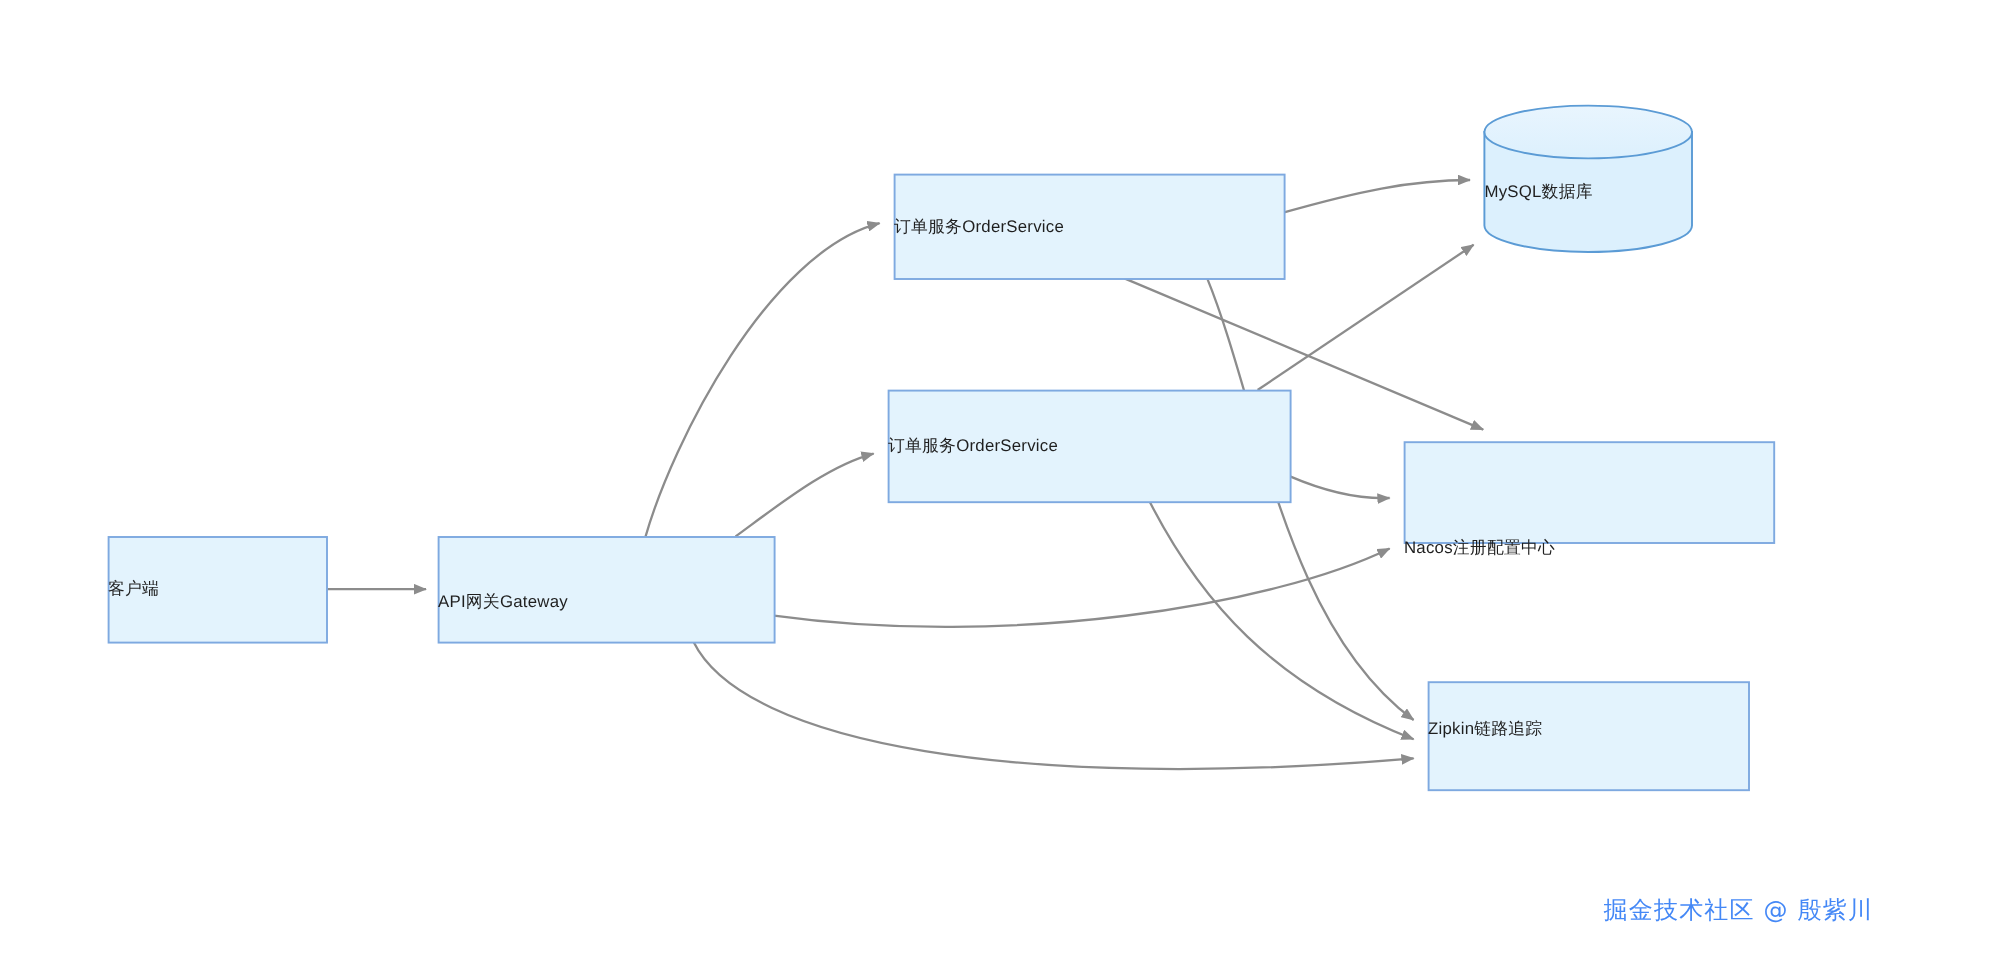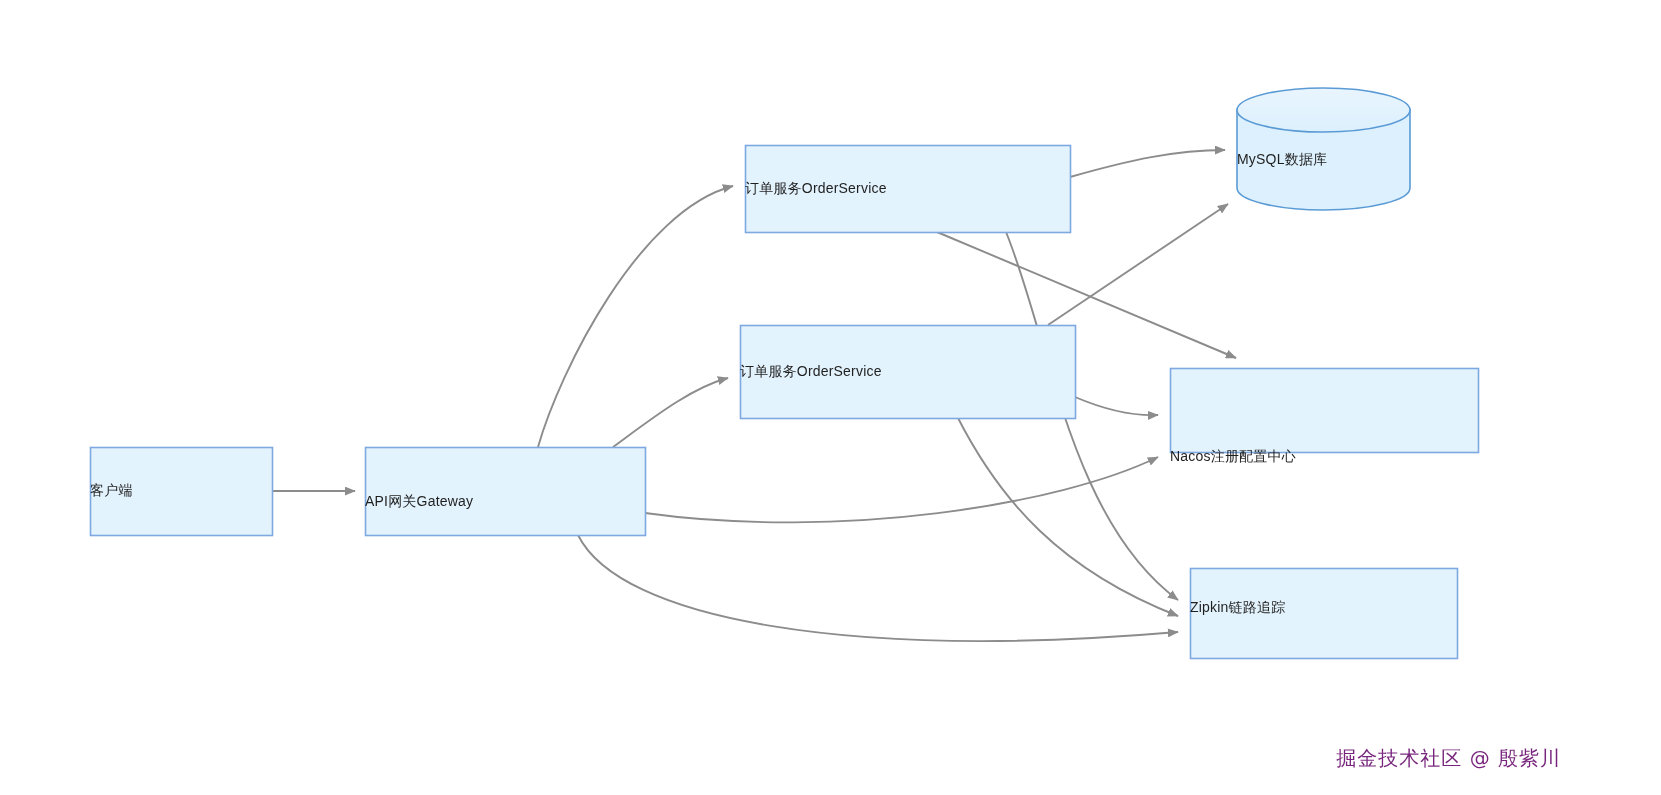--- a/index.html
+++ b/index.html
@@ -34,21 +34,21 @@
     letter-spacing: 0.2px;
     pointer-events: none;
     white-space: nowrap;
   }
   .watermark {
     position: absolute;
     right: 100px;
     top: 745px;
     font-size: 20px;
     font-family: "DejaVu Sans", "Liberation Sans", sans-serif;
-    color: #701a75;
+    color: #3b82f6;
     letter-spacing: 1px;
     opacity: 0.95;
     user-select: none;
     white-space: nowrap;
   }
 </style>
 </head>
 <body>
 
 <svg id="canvas" viewBox="0 0 1661 795" xmlns="http://www.w3.org/2000/svg">

